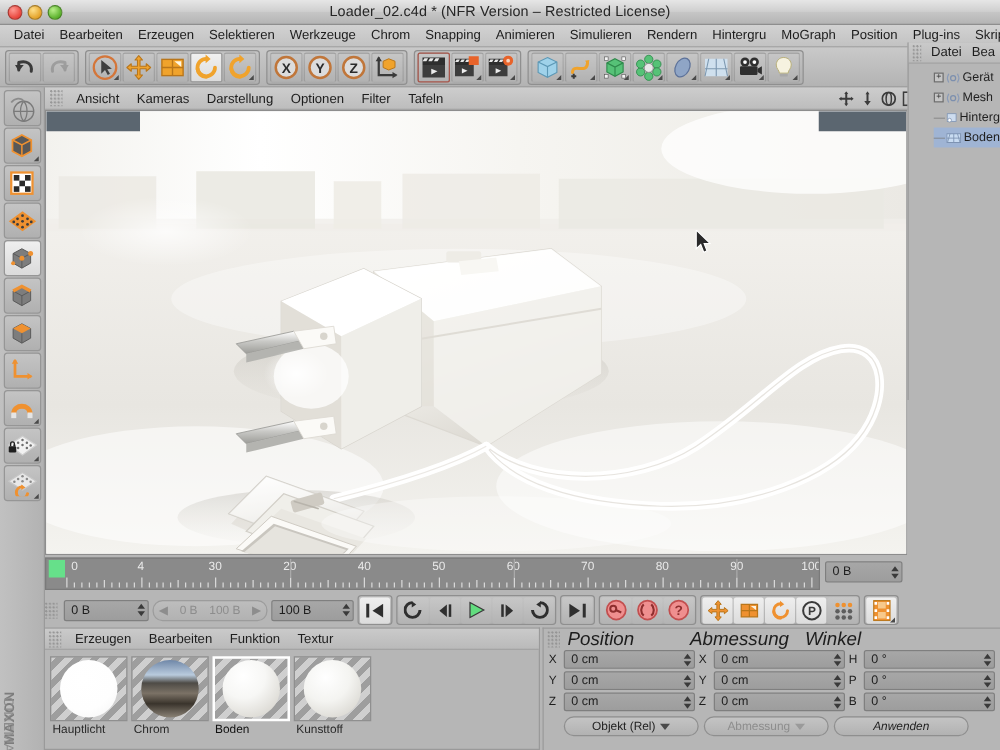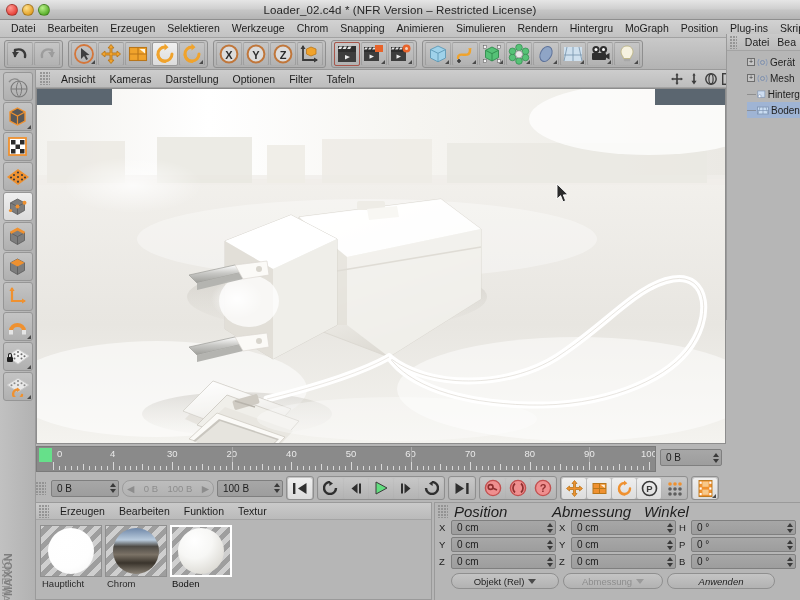--- a/index.html
+++ b/index.html
@@ -1066,20 +1066,26 @@
         <div class="mat-name">Chrom</div>
       </div>
 
       <div class="mat-cell sel">
         <div class="mat-swatch">
           <div class="mat-ball" style="background: radial-gradient(circle at 36% 28%, #ffffff 0%, #f7f7f5 40%, #dcdad4 80%, #c6c3bb 100%);"></div>
         </div>
         <div class="mat-name">Boden</div>
       </div>
 
+      <div class="mat-cell">
+        <div class="mat-swatch">
+          <div class="mat-ball" style="background: radial-gradient(circle at 38% 30%, #ffffff 0%, #f4f4f1 45%, #d9d7d1 85%, #c3c0b9 100%);"></div>
+        </div>
+        <div class="mat-name">Kunsttoff</div>
+      </div>
 
     </div>
   </div>
 
   <div class="objmgr">
     <div class="panel-menu">
       <div class="grip"></div>
       <span class="mi">Datei</span>
       <span class="mi">Bea</span>
     </div>

